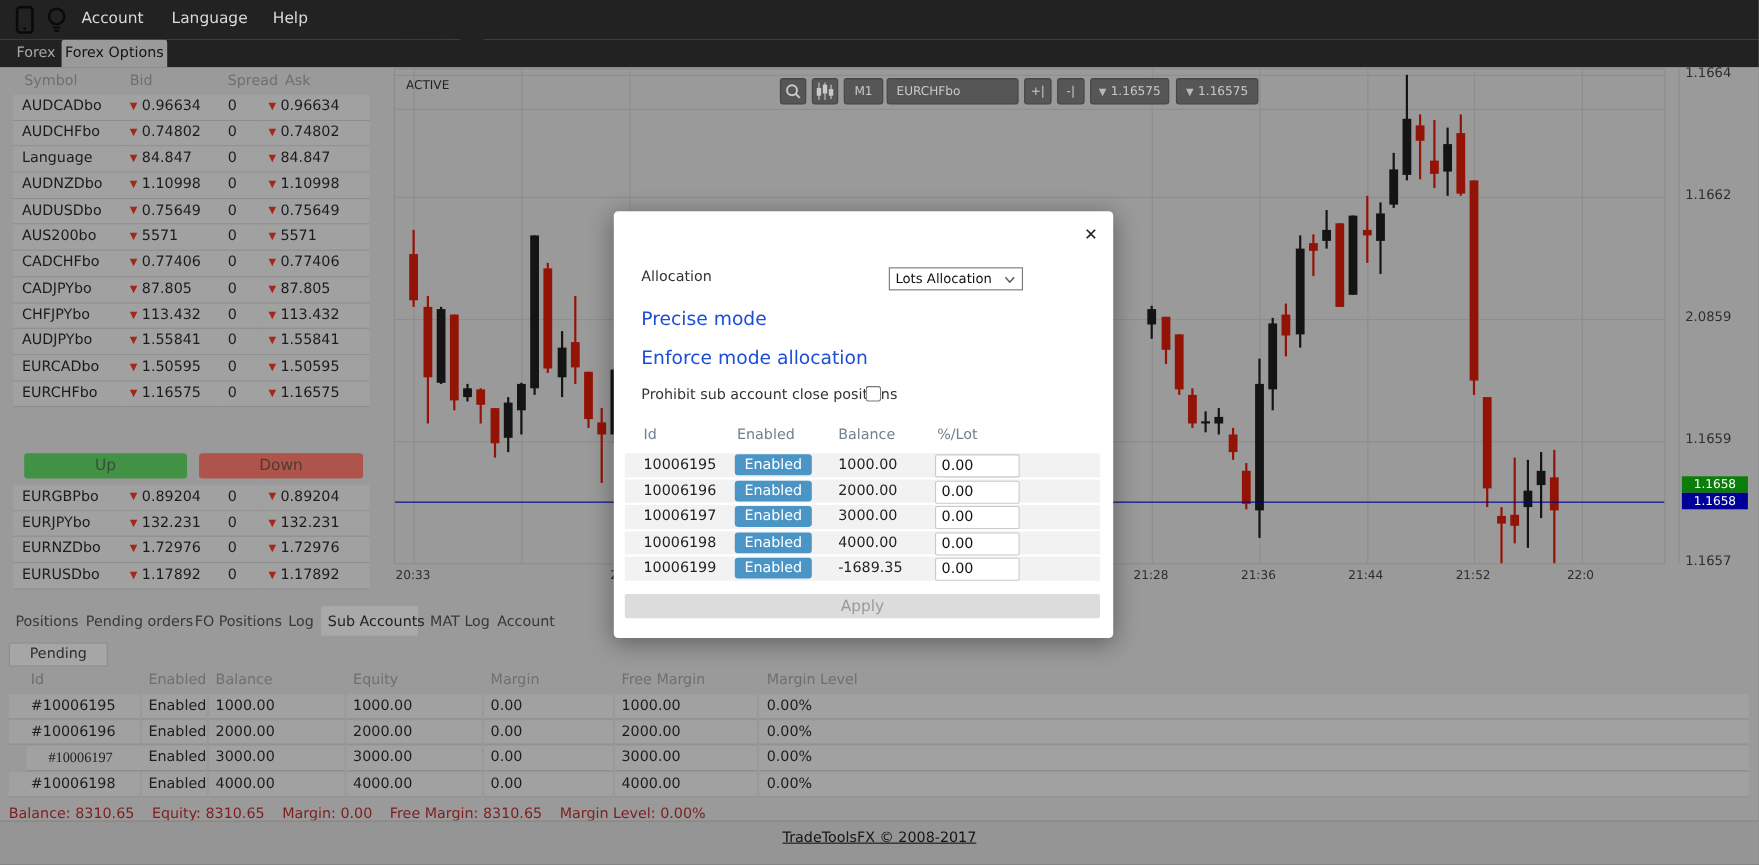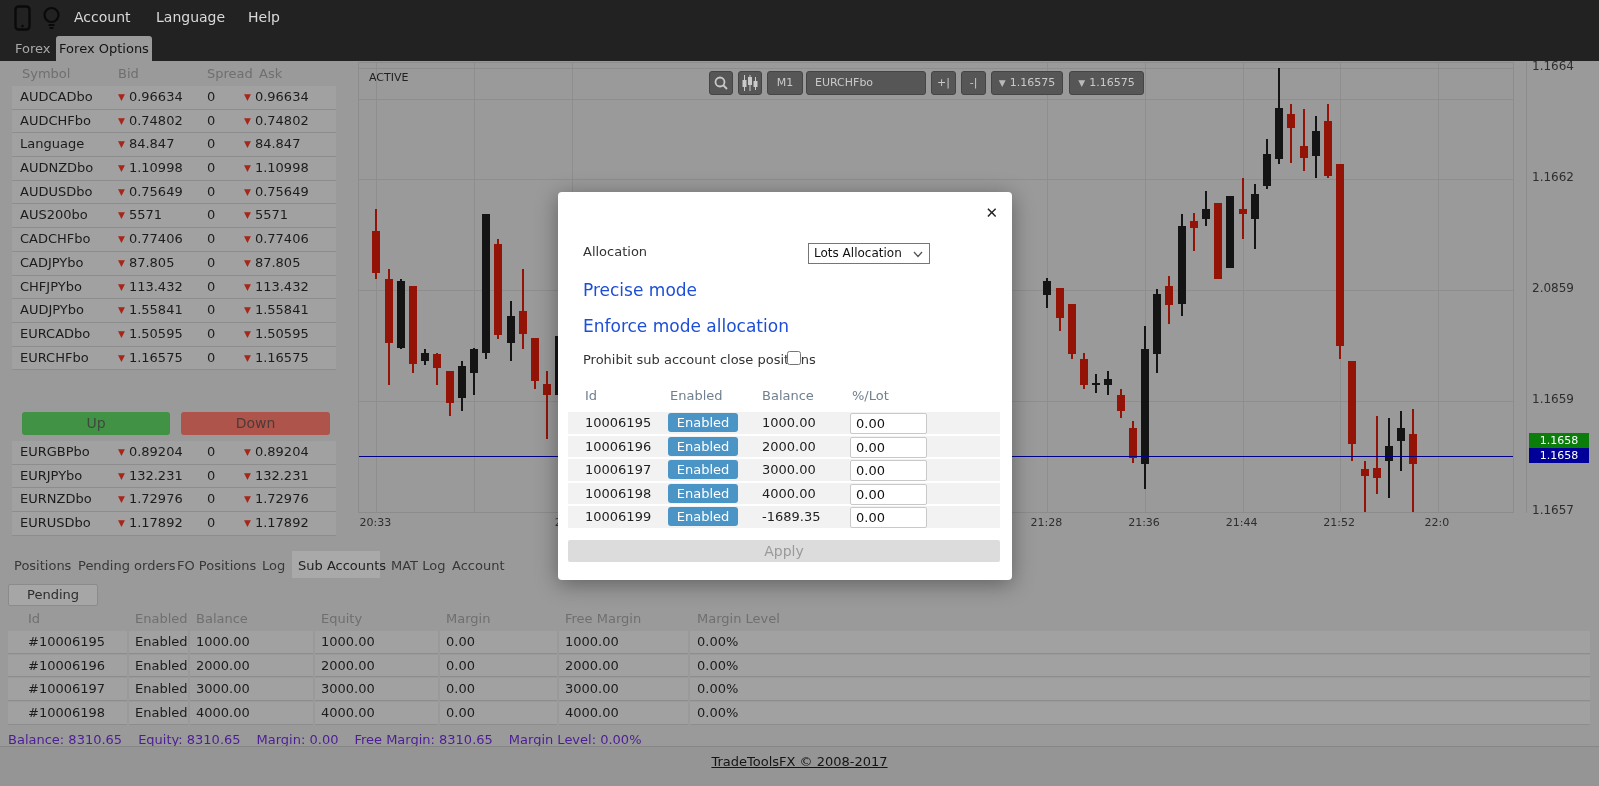--- a/index.html
+++ b/index.html
@@ -70,21 +70,21 @@
   
   .btab{position:absolute;top:558px;font-size:13px;color:#383838;z-index:2;}
   .btab-active-bg{position:absolute;left:292px;top:551px;width:88px;height:27px;background:#a9a9a9;z-index:1;}
   .manage-btn{position:absolute;left:8px;top:584px;width:90px;height:22px;background:#a6a6a6;
         border:1px solid #8b8b8b;border-radius:2px;box-sizing:border-box;text-align:center;
         line-height:20px;font-size:13px;color:#2c2c2c;}
   .bt-col{position:absolute;top:0;font-size:13px;color:#6f6f6f;}
   .bt-row{position:relative;height:23.7px;}
   .bt-cell{position:absolute;top:0;height:22.7px;background:#a1a1a1;border-bottom:1px solid #8d8d8d;
         font-size:13px;line-height:22.7px;color:#1c1c1c;white-space:nowrap;}
-  .status-seg{margin-right:16px;font-size:13px;color:#4c1d95;}
+  .status-seg{margin-right:16px;font-size:13px;color:#7f1d1d;}
   .footer{position:absolute;left:0;top:746px;width:1599px;height:40px;background:#959595;border-top:1px solid #868686;}
   .footer a{display:block;width:fit-content;margin:7px auto 0;font-size:13px;color:#141414;}
 </style>
 </head>
 <body>
 
 <div class="page">
 
   <div class="topbar">
     <span class="abs" style="left:14px;top:5px;">
@@ -413,21 +413,21 @@
       <div class="bt-row">
         <div class="bt-cell" style="left: 0px; width: 119px; padding-left: 20px; box-sizing: border-box;">#10006196</div>
         <div class="bt-cell" style="left: 121px; width: 59px; padding-left: 6px; box-sizing: border-box;">Enabled</div>
         <div class="bt-cell" style="left: 182px; width: 123px; padding-left: 6px; box-sizing: border-box;">2000.00</div>
         <div class="bt-cell" style="left: 307px; width: 123px; padding-left: 6px; box-sizing: border-box;">2000.00</div>
         <div class="bt-cell" style="left: 432px; width: 117px; padding-left: 6px; box-sizing: border-box;">0.00</div>
         <div class="bt-cell" style="left: 551px; width: 129px; padding-left: 6px; box-sizing: border-box;">2000.00</div>
         <div class="bt-cell" style="left: 682px; width: 900px; padding-left: 7px; box-sizing: border-box;">0.00%</div>
       </div>
       <div class="bt-row">
-        <div class="bt-cell" style="left: 0px; width: 119px; padding-left: 20px; box-sizing: border-box;">#10006197</div>
+        <div class="bt-cell" style="left: 16px; width: 119px; padding-left: 20px; box-sizing: border-box; font-family: Liberation Serif, serif;">#10006197</div>
         <div class="bt-cell" style="left: 121px; width: 59px; padding-left: 6px; box-sizing: border-box;">Enabled</div>
         <div class="bt-cell" style="left: 182px; width: 123px; padding-left: 6px; box-sizing: border-box;">3000.00</div>
         <div class="bt-cell" style="left: 307px; width: 123px; padding-left: 6px; box-sizing: border-box;">3000.00</div>
         <div class="bt-cell" style="left: 432px; width: 117px; padding-left: 6px; box-sizing: border-box;">0.00</div>
         <div class="bt-cell" style="left: 551px; width: 129px; padding-left: 6px; box-sizing: border-box;">3000.00</div>
         <div class="bt-cell" style="left: 682px; width: 900px; padding-left: 7px; box-sizing: border-box;">0.00%</div>
       </div>
       <div class="bt-row">
         <div class="bt-cell" style="left: 0px; width: 119px; padding-left: 20px; box-sizing: border-box;">#10006198</div>
         <div class="bt-cell" style="left: 121px; width: 59px; padding-left: 6px; box-sizing: border-box;">Enabled</div>

